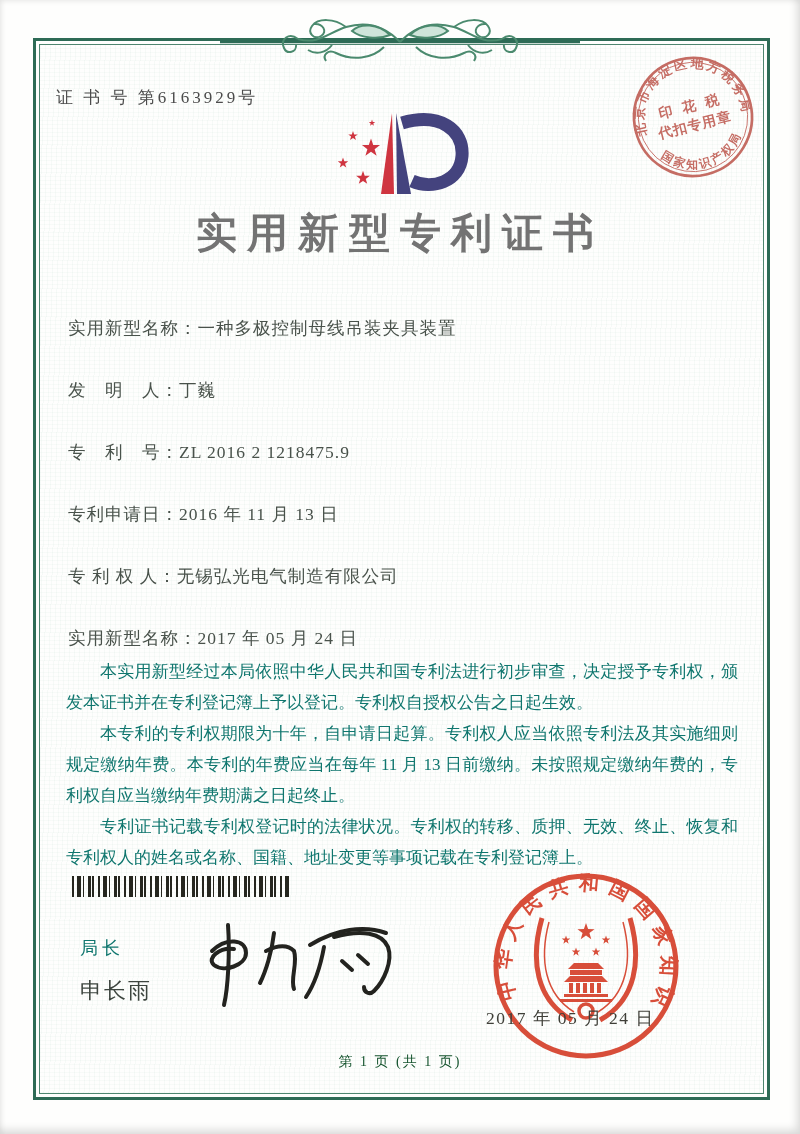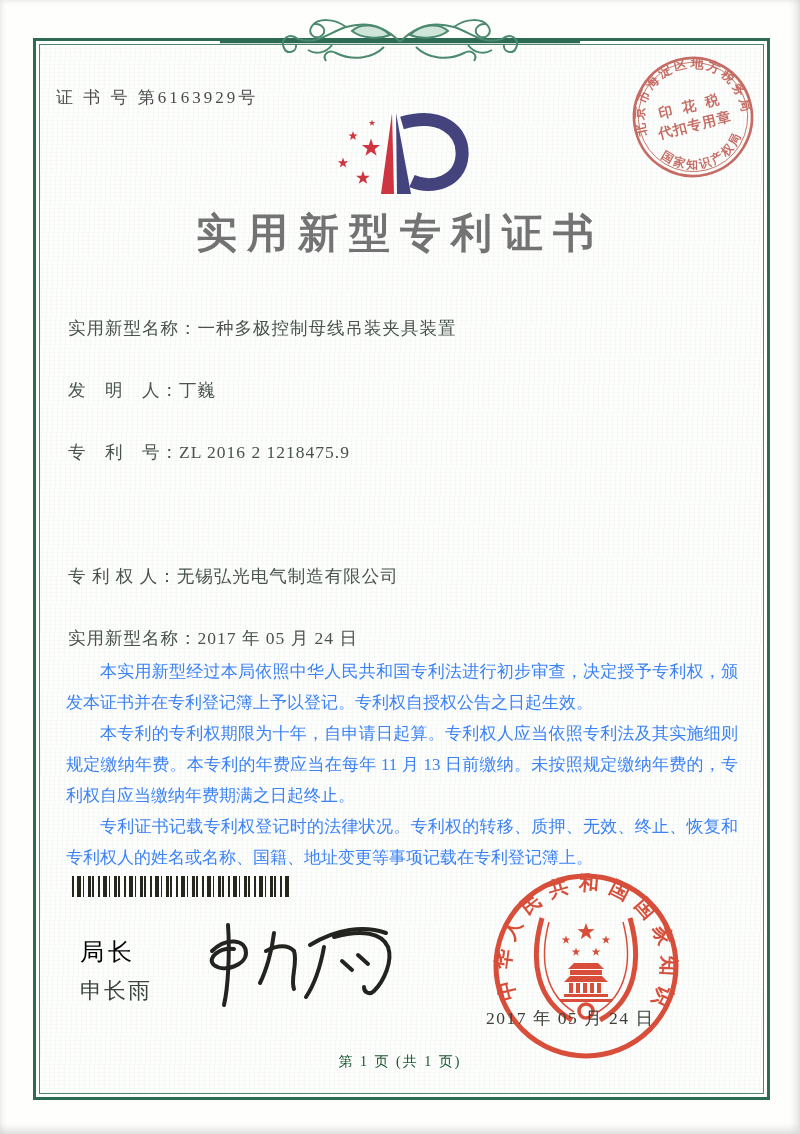--- a/index.html
+++ b/index.html
@@ -11,29 +11,29 @@
         background:
           repeating-linear-gradient(92deg, rgba(140,190,168,.07) 0 1px, rgba(0,0,0,0) 1px 5px),
           repeating-linear-gradient(0deg, rgba(140,190,168,.06) 0 1px, rgba(0,0,0,0) 1px 4px);}
   .ornament{position:absolute;left:50%;top:13px;transform:translateX(-50%);z-index:3;}
   .cert-number{position:absolute;left:56px;top:86px;font-size:17px;letter-spacing:3px;color:#4c4c4c;z-index:2;}
   .logo{position:absolute;left:50%;top:110px;transform:translateX(-50%);z-index:2;}
   .title{position:absolute;left:0;top:206px;width:100%;text-align:center;font-size:41px;font-weight:700;
          letter-spacing:10px;color:#737373;z-index:2;}
   .field-row{position:absolute;left:68px;right:60px;font-size:17.5px;color:#49524b;letter-spacing:1px;z-index:2;white-space:nowrap;}
   .paragraphs{position:absolute;left:66px;right:62px;top:656px;z-index:2;}
-  .paragraphs p{margin:0;font-size:17px;line-height:31px;text-indent:2em;text-align:justify;color:#3b82f6;}
+  .paragraphs p{margin:0;font-size:17px;line-height:31px;text-indent:2em;text-align:justify;color:#0f766e;}
   .barcode{position:absolute;left:72px;top:876px;width:218px;height:21px;z-index:2;
       background:repeating-linear-gradient(90deg,
         #26261f 0 2px, rgba(0,0,0,0) 2px 5px,
         #26261f 5px 9px, rgba(0,0,0,0) 9px 11px,
         #26261f 11px 12px, rgba(0,0,0,0) 12px 16px,
         #26261f 16px 19px, rgba(0,0,0,0) 19px 20px,
         #26261f 20px 22px, rgba(0,0,0,0) 22px 26px);}
-  .sig-title{position:absolute;left:80px;top:936px;font-size:24px;letter-spacing:4px;color:#000000;z-index:2;}
+  .sig-title{position:absolute;left:80px;top:936px;font-size:18px;letter-spacing:4px;color:#0f766e;z-index:2;}
   .sig-name{position:absolute;left:80px;top:976px;font-size:22px;letter-spacing:2px;color:#3d453f;z-index:2;}
   .signature-svg{position:absolute;left:182px;top:903px;z-index:2;}
   .seal{position:absolute;left:490px;top:868px;z-index:1;opacity:.92;}
   .issue-date{position:absolute;left:486px;top:1006px;font-size:17.5px;letter-spacing:1.5px;color:#3f3f38;z-index:2;}
   .footer{position:absolute;left:0;top:1053px;width:100%;text-align:center;font-size:14px;
           letter-spacing:2px;color:#14532d;z-index:2;}
   .tax-stamp{position:absolute;left:618px;top:42px;z-index:2;opacity:.85;}
   .seal-ring-text{font-size:20px;font-weight:700;letter-spacing:9px;fill:#d5402a;}
   .stamp-text{fill:#bc544a;}
 </style>
@@ -97,20 +97,23 @@
 
   <div class="field-row" style="top:378px">
     <span>发　明　人：</span><span>丁巍</span>
   </div>
   <div class="field-row" style="top:316px">
     <span>实用新型名称：</span><span>一种多极控制母线吊装夹具装置</span>
   </div>
   <div class="field-row" style="top:440px">
     <span>专　利　号：</span><span>ZL 2016 2 1218475.9</span>
   </div>
+  <div class="field-row" style="top:502px">
+    <span>专利申请日：</span><span>2016 年 11 月 13 日</span>
+  </div>
   <div class="field-row" style="top:564px">
     <span>专 利 权 人：</span><span>无锡弘光电气制造有限公司</span>
   </div>
   <div class="field-row" style="top:626px">
     <span>实用新型名称：</span><span>2017 年 05 月 24 日</span>
   </div>
 
   <div class="paragraphs">
     <p>本实用新型经过本局依照中华人民共和国专利法进行初步审查，决定授予专利权，颁发本证书并在专利登记簿上予以登记。专利权自授权公告之日起生效。</p>
     <p>本专利的专利权期限为十年，自申请日起算。专利权人应当依照专利法及其实施细则规定缴纳年费。本专利的年费应当在每年 11 月 13 日前缴纳。未按照规定缴纳年费的，专利权自应当缴纳年费期满之日起终止。</p>

